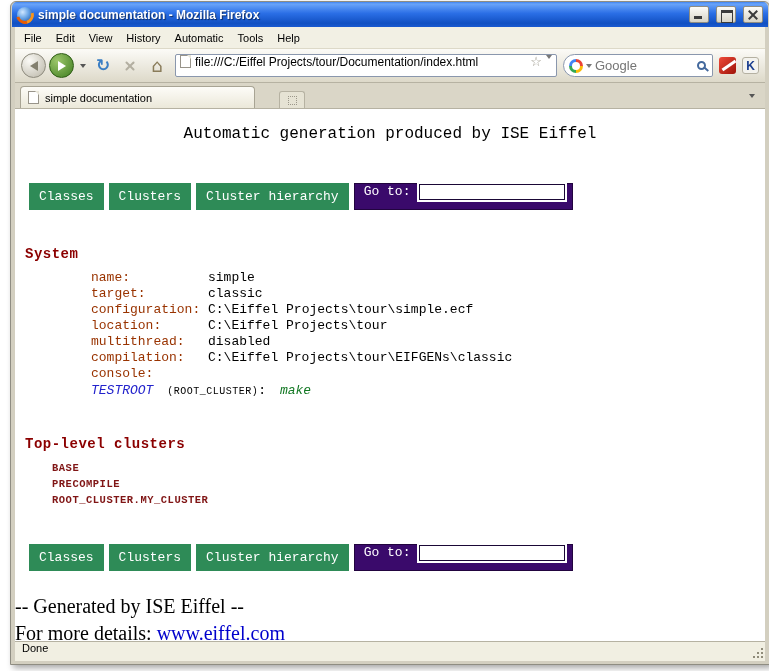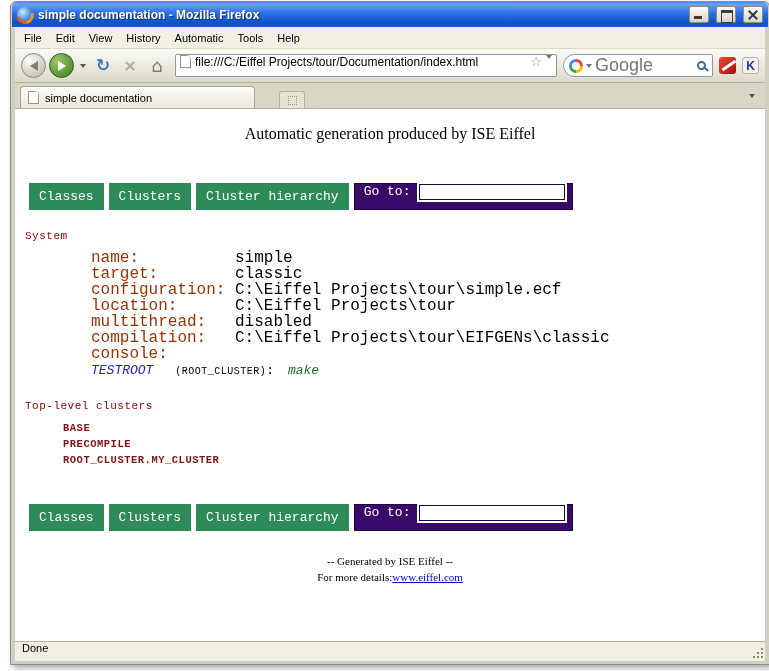--- a/index.html
+++ b/index.html
@@ -58,71 +58,71 @@
   .page-icon::after{content:"";position:absolute;right:-1px;top:-1px;width:0;height:0;
     border-top:4px solid #e8e5d8;border-left:4px solid transparent;}
   .url-input{flex:1;border:none;outline:none;font-size:12px;font-family:"Liberation Sans",sans-serif;color:#000;background:transparent}
   .star-glyph{font-size:13px;color:#9b978a;line-height:1}
 
   .searchbox{width:150px;height:23px;background:#fff;border:1px solid #8a97ad;border-radius:12px 2px 2px 12px;
     display:flex;align-items:center;padding:0 4px 0 5px;gap:3px;flex:0 0 150px}
   .g-logo{width:14px;height:14px;border-radius:50%;flex:0 0 14px;position:relative;
     background:conic-gradient(#ea4335 0 25%,#fbbc05 0 50%,#34a853 0 75%,#4285f4 0 100%)}
   .g-logo::after{content:"";position:absolute;inset:3px;background:#fff;border-radius:50%}
-  .search-input{flex:1;min-width:0;border:none;outline:none;font-size:18px;color:#1d4ed8;background:transparent;font-family:"Liberation Sans",sans-serif}
+  .search-input{flex:1;min-width:0;border:none;outline:none;font-size:13px;color:#1d4ed8;background:transparent;font-family:"Liberation Sans",sans-serif}
   .mag{width:9px;height:9px;border:2px solid #44699d;border-radius:50%;position:relative;flex:0 0 9px;margin-right:2px}
   .mag::after{content:"";position:absolute;width:6px;height:2px;background:#44699d;right:-5px;bottom:-2px;transform:rotate(40deg)}
 
   .addon{width:17px;height:17px;border-radius:3px;display:flex;align-items:center;justify-content:center;margin-left:3px}
   .addon.red{background:linear-gradient(135deg,#ef4b3a,#9e1208);position:relative;overflow:hidden}
   .addon.red::after{content:"";position:absolute;left:2px;top:7px;width:16px;height:3px;background:#fff;transform:rotate(-35deg)}
   .addon.kbox{background:#f4f3ee;border:1px solid #b5b1a2;color:#1a3d8f;font-weight:bold;font-size:12px}
 
   
   .tabbar{flex:0 0 25px;background:#dad6c7;border-bottom:1px solid #b6b2a2;display:flex;align-items:flex-end;padding:3px 5px 0;gap:16px}
   .tab{height:22px;width:235px;background:linear-gradient(#fdfcf8,#ebe8d9);border:1px solid #a8a494;border-bottom:none;
     border-radius:4px 4px 0 0;display:flex;align-items:center;gap:6px;padding:0 7px;font-size:11px}
   .tab-stub{height:17px;width:26px;margin-left:8px;margin-bottom:0;background:#e6e3d4;border:1px solid #b6b2a2;border-bottom:none;
     border-radius:3px 3px 0 0;display:flex;align-items:center;justify-content:center}
   .tab-stub::after{content:"";width:7px;height:7px;border:1px dotted #9b978a}
   .tab-spacer{flex:1}
   .tablist-btn{width:16px;height:18px;display:flex;align-items:center;justify-content:center;margin-bottom:3px}
 
   
   .content{flex:1;background:#fff;overflow:hidden;font-family:"Liberation Mono","DejaVu Sans Mono",monospace}
-  .doc-header{margin-top:16px;text-align:center;font-family:Liberation Serif, serif;font-size:16px}
+  .doc-header{margin-top:16px;text-align:center;font-family:Liberation Mono, monospace;font-size:16px}
 
   .navbar{margin-left:14px;display:flex;gap:5px;align-items:stretch;height:27px;font-size:13px}
   .navbar.first{margin-top:40px}
   .navbar.second{margin-top:36px}
   .nav-btn{background:var(--nav-green,#2e8b57);color:#fff;display:flex;align-items:center;padding:0 10px;cursor:pointer;text-decoration:none}
   .goto{background:var(--goto-purple,#3a0a6b);border:1px solid #22043f;display:flex;align-items:flex-start;gap:9px;padding:0 5px 0 9px;color:#fff}
   .goto-input{width:146px;height:16px;border:1px solid #1a0836;box-shadow:0 0 0 2px #fff;background:#fff;outline:none;
     font-family:"Liberation Mono","DejaVu Sans Mono",monospace;font-size:12px;margin-right:2px}
 
-  .section-heading{font-weight:normal;font-size:11px;color:var(--heading-maroon,#8b0000);margin:20px 0 8px 10px;letter-spacing:.5px}
+  .section-heading{font-weight:bold;font-size:14px;color:var(--heading-maroon,#8b0000);margin:36px 0 8px 10px;letter-spacing:.5px}
   .kv-list{margin-left:76px}
-  .kv{line-height:16px;font-size:16px;white-space:nowrap}
+  .kv{line-height:16px;font-size:13px;white-space:nowrap}
   .kv .k{color:var(--key-brown,#993300);display:inline-block;min-width:14ch}
   .kv .v{color:#000;margin-left:1ch}
 
   .root-line{margin-left:76px;font-size:13px;line-height:17px}
   .class-link{font-style:italic;color:var(--class-blue,#2222cc);text-decoration:none;cursor:pointer}
-  .cluster-ref{font-size:10px;color:#000;margin-left:14px;letter-spacing:.5px}
+  .cluster-ref{font-size:10px;color:#000;margin-left:6px;letter-spacing:.5px}
   .sep{color:#000;margin-right:6px}
   .feature-link{font-style:italic;color:var(--feature-green,#117722);text-decoration:none;cursor:pointer}
 
-  .cluster-list{margin-left:48px}
+  .cluster-list{margin-left:37px}
   .cluster-link{display:block;font-size:10.5px;font-weight:bold;color:var(--cluster-maroon,#801515);
     line-height:16px;text-decoration:none;letter-spacing:.5px;cursor:pointer}
 
-  .footer-line{text-align:center;font-family:"Liberation Serif","DejaVu Serif",serif;font-size:11px}
+  .footer-line{text-align:left;font-family:"Liberation Serif","DejaVu Serif",serif;font-size:20px}
   .footer-line.gen{margin-top:24px}
   .footer-line.details{margin-top:4px}
-  .eiffel-link{color:var(--link-blue,#0000cc);text-decoration:underline;cursor:pointer}
+  .eiffel-link{color:var(--link-blue,#0000cc);text-decoration:underline;margin-left:5px;cursor:pointer}
 
   
   .statusbar{flex:0 0 20px;background:#f1efe2;border-top:1px solid #b6b2a2;display:flex;align-items:flex-start;
     padding:0 7px;font-size:11px;position:relative}
   .grip{position:absolute;right:1px;bottom:2px;width:13px;height:13px}
   .grip::before{content:"";position:absolute;left:10px;top:10px;width:2px;height:2px;background:#8f8b79;
     box-shadow:0 -4px #8f8b79,0 -8px #8f8b79,-4px 0 #8f8b79,-8px 0 #8f8b79,-4px -4px #8f8b79}
 </style>
 </head>
 <body>

